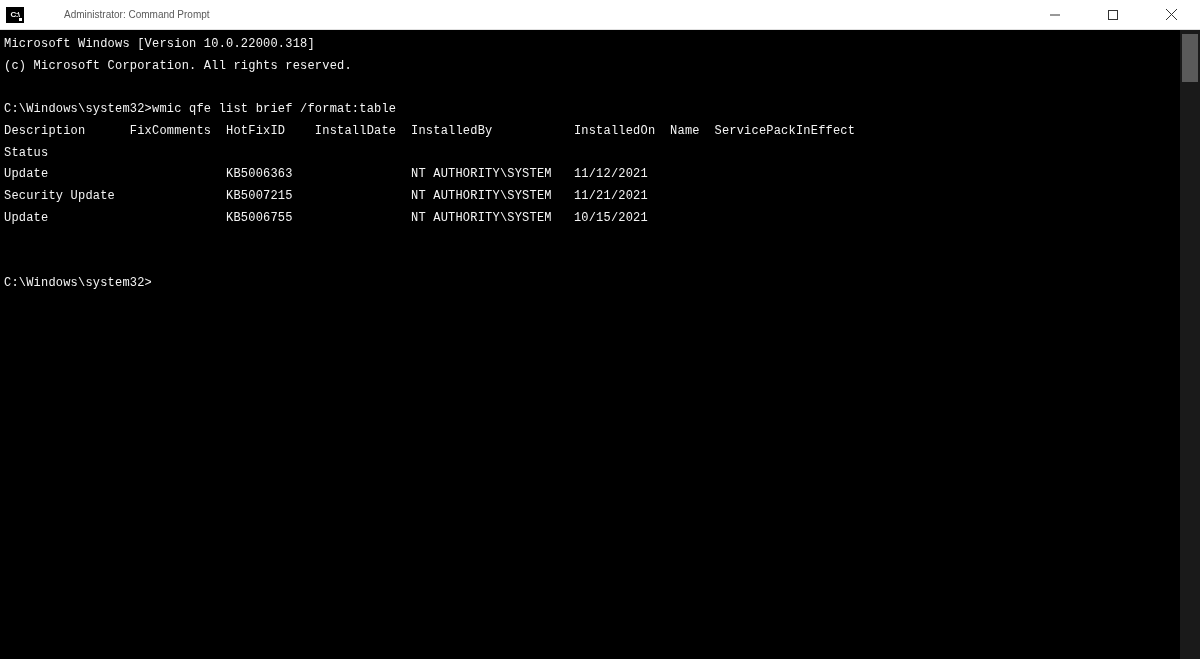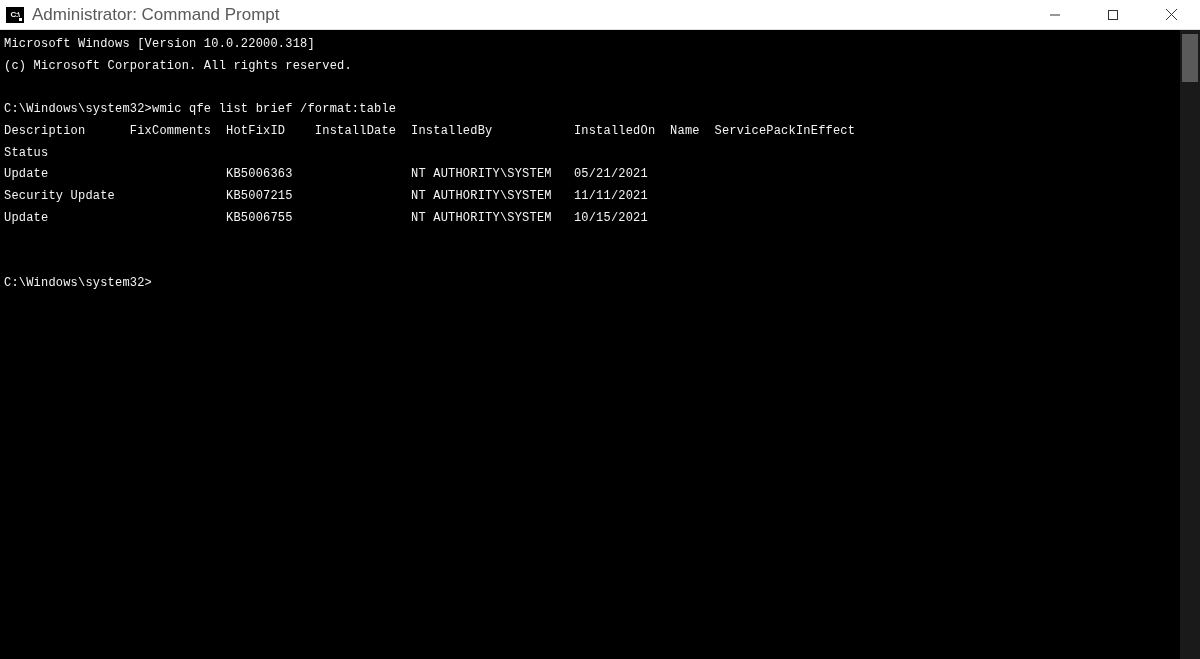--- a/index.html
+++ b/index.html
@@ -38,23 +38,24 @@
       content: "";
       position: absolute;
       right: 2px;
       bottom: 2px;
       width: 3px;
       height: 3px;
       background: #fff;
     }
     .titlebar-text {
       font-family: 'Segoe UI', Tahoma, sans-serif;
-      font-size: 17px;
+      font-size: 10px;
       color: #5a5a5a;
       flex: 1;
+      margin-left: 32px;
     }
     .win-controls {
       display: flex;
       height: 100%;
     }
     .win-btn {
       width: 58px;
       height: 100%;
       display: flex;
       align-items: center;
@@ -118,21 +119,21 @@
     </div>
   </div>
 </div>
 
 <div class="terminal"><span>Microsoft Windows [Version 10.0.22000.318]</span>
 <span>(c) Microsoft Corporation. All rights reserved.</span>
 
 <span><span>C:\Windows\system32&gt;</span><span>wmic qfe list brief /format:table</span></span>
 <span id="hdr-row">Description      FixComments  HotFixID    InstallDate  InstalledBy           InstalledOn  Name  ServicePackInEffect  
 Status</span>
-<span id="row-0">Update                        KB5006363                NT AUTHORITY\SYSTEM   05/21/2021</span>
-<span id="row-1">Security Update               KB5007215                NT AUTHORITY\SYSTEM   11/11/2021</span>
+<span id="row-0">Update                        KB5006363                NT AUTHORITY\SYSTEM   11/12/2021</span>
+<span id="row-1">Security Update               KB5007215                NT AUTHORITY\SYSTEM   11/21/2021</span>
 <span id="row-2">Update                        KB5006755                NT AUTHORITY\SYSTEM   10/15/2021</span>
 
 
 <span>C:\Windows\system32&gt;</span></div>
 
 <div class="scrollbar-track"></div>
 <div class="scrollbar-thumb"></div>
 
 </body></html>

